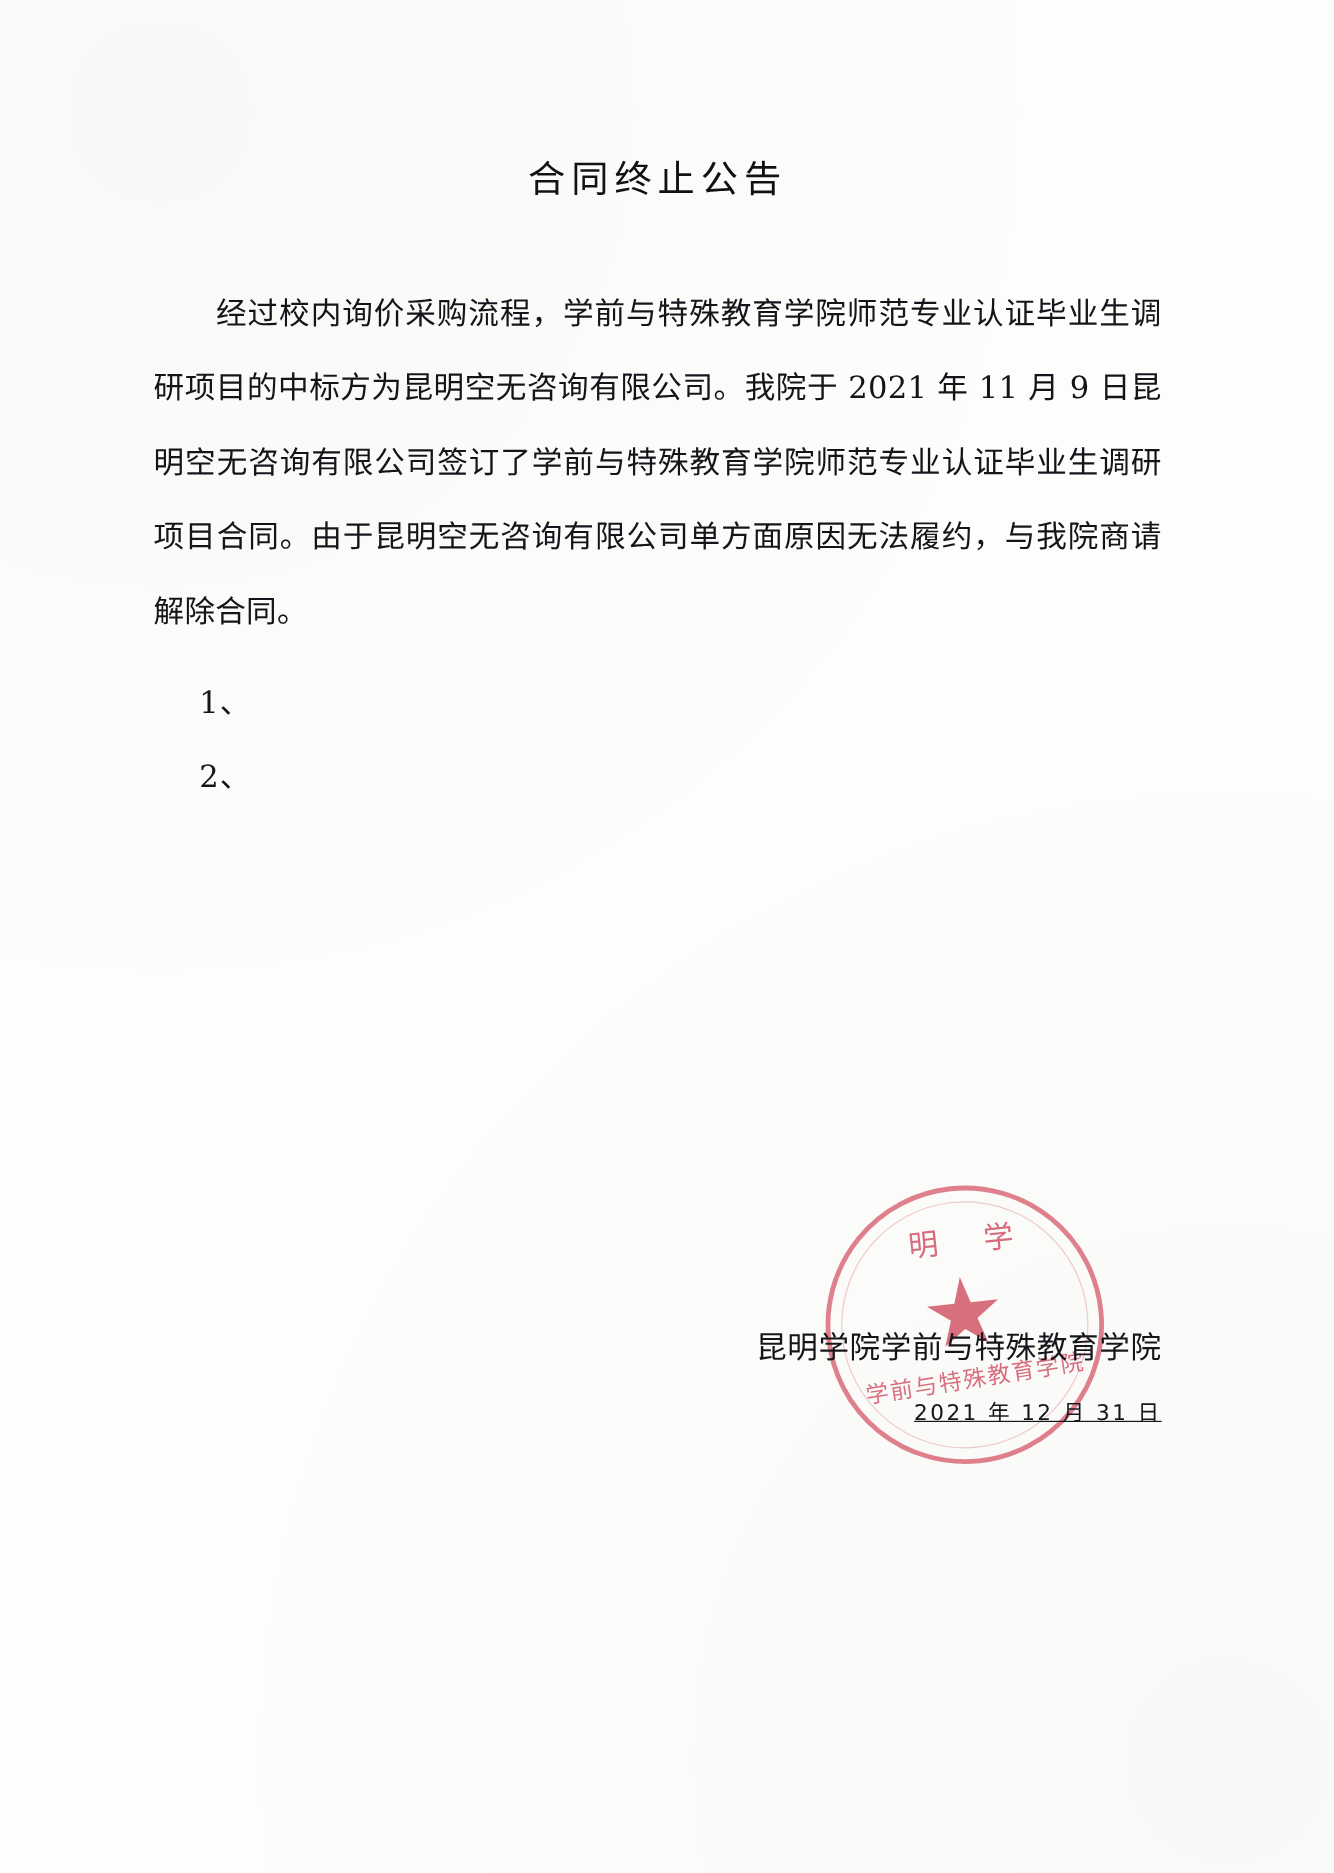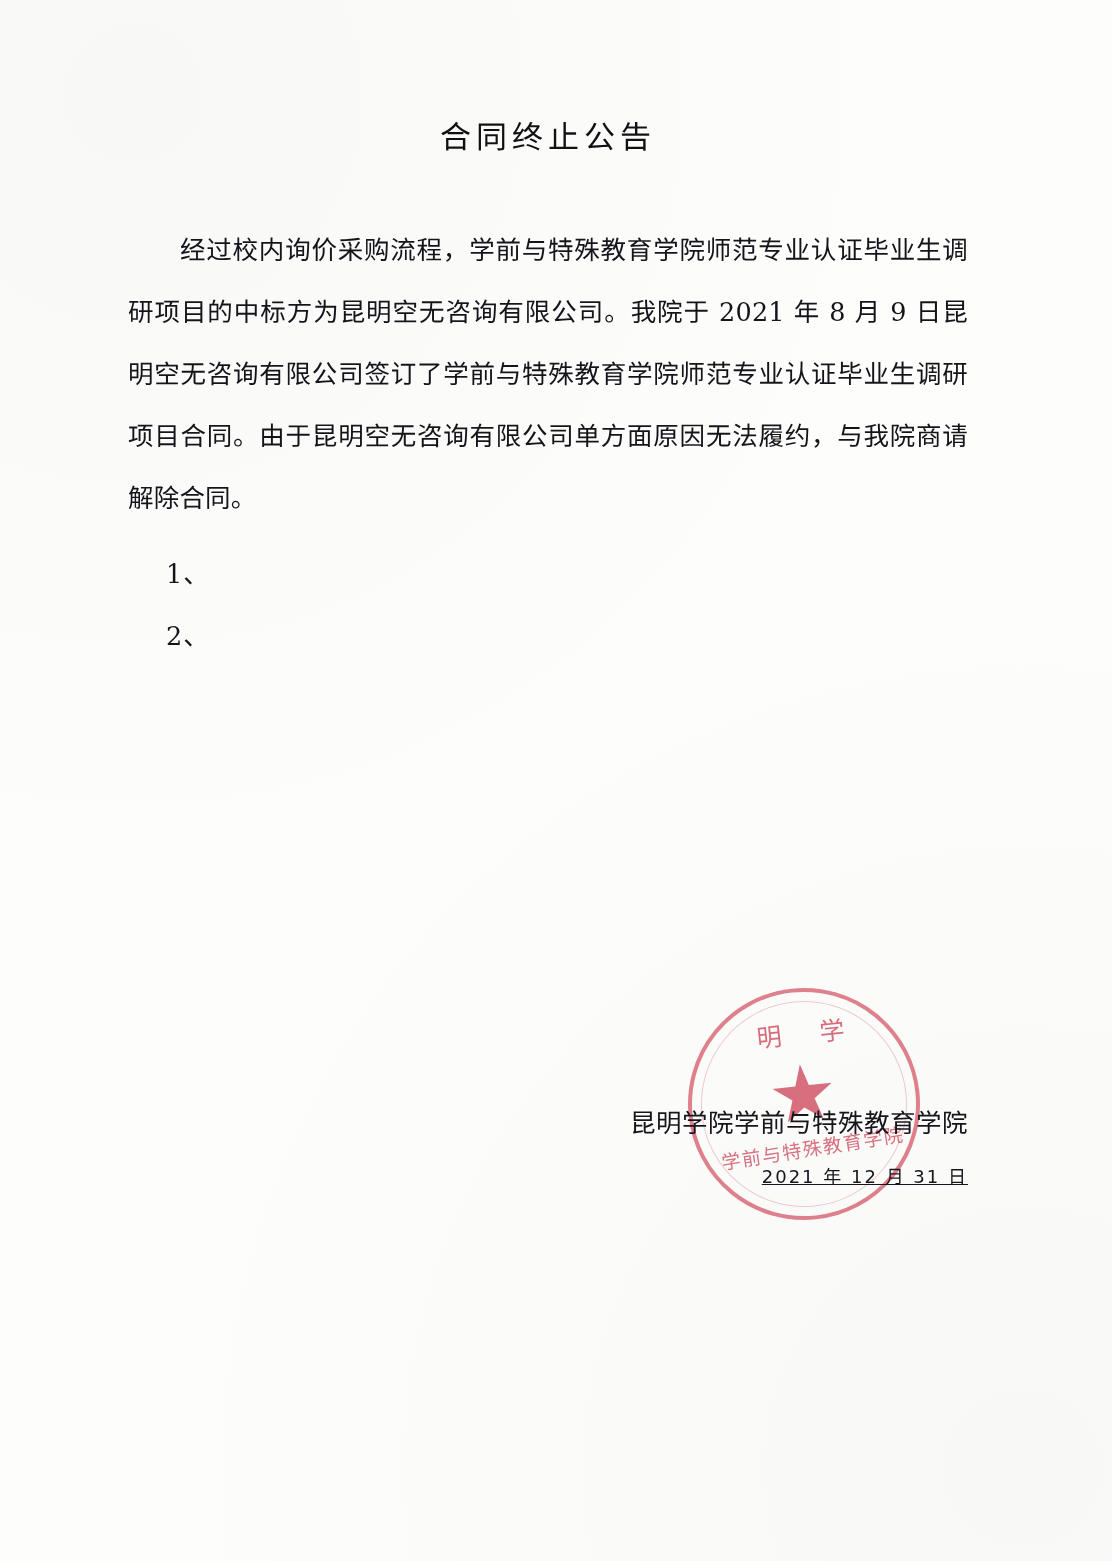--- a/index.html
+++ b/index.html
@@ -29,21 +29,21 @@
 
   .content {
     position: absolute;
     left: 128px;
     top: 0;
     width: 840px;
     height: 1561px;
   }
 
   .doc-title {
-    margin: 0;
+    margin: 12px;
     padding-top: 112px;
     text-align: center;
     font-size: 31px;
     font-weight: 400;
     letter-spacing: 5px;
     font-family: "DejaVu Sans", "Liberation Sans", sans-serif;
     color: #111114;
   }
 
   .body-block {
@@ -173,21 +173,21 @@
 </style>
 </head>
 <body>
 
 <div class="page">
   <div class="content">
 
     <h1 class="doc-title">合同终止公告</h1>
 
     <div class="body-block">
-      <p class="para">经过校内询价采购流程，学前与特殊教育学院师范专业认证毕业生调研项目的中标方为昆明空无咨询有限公司。我院于 2021 年 8 月 9 日昆明空无咨询有限公司签订了学前与特殊教育学院师范专业认证毕业生调研项目合同。由于昆明空无咨询有限公司单方面原因无法履约，与我院商请解除合同。</p>
+      <p class="para">经过校内询价采购流程，学前与特殊教育学院师范专业认证毕业生调研项目的中标方为昆明空无咨询有限公司。我院于 2021 年 11 月 9 日昆明空无咨询有限公司签订了学前与特殊教育学院师范专业认证毕业生调研项目合同。由于昆明空无咨询有限公司单方面原因无法履约，与我院商请解除合同。</p>
 
       <ul class="list">
         <li class="list-item">
           <span class="list-num">1、</span>
         </li>
         <li class="list-item">
           <span class="list-num">2、</span>
         </li>
       </ul>
     </div>

